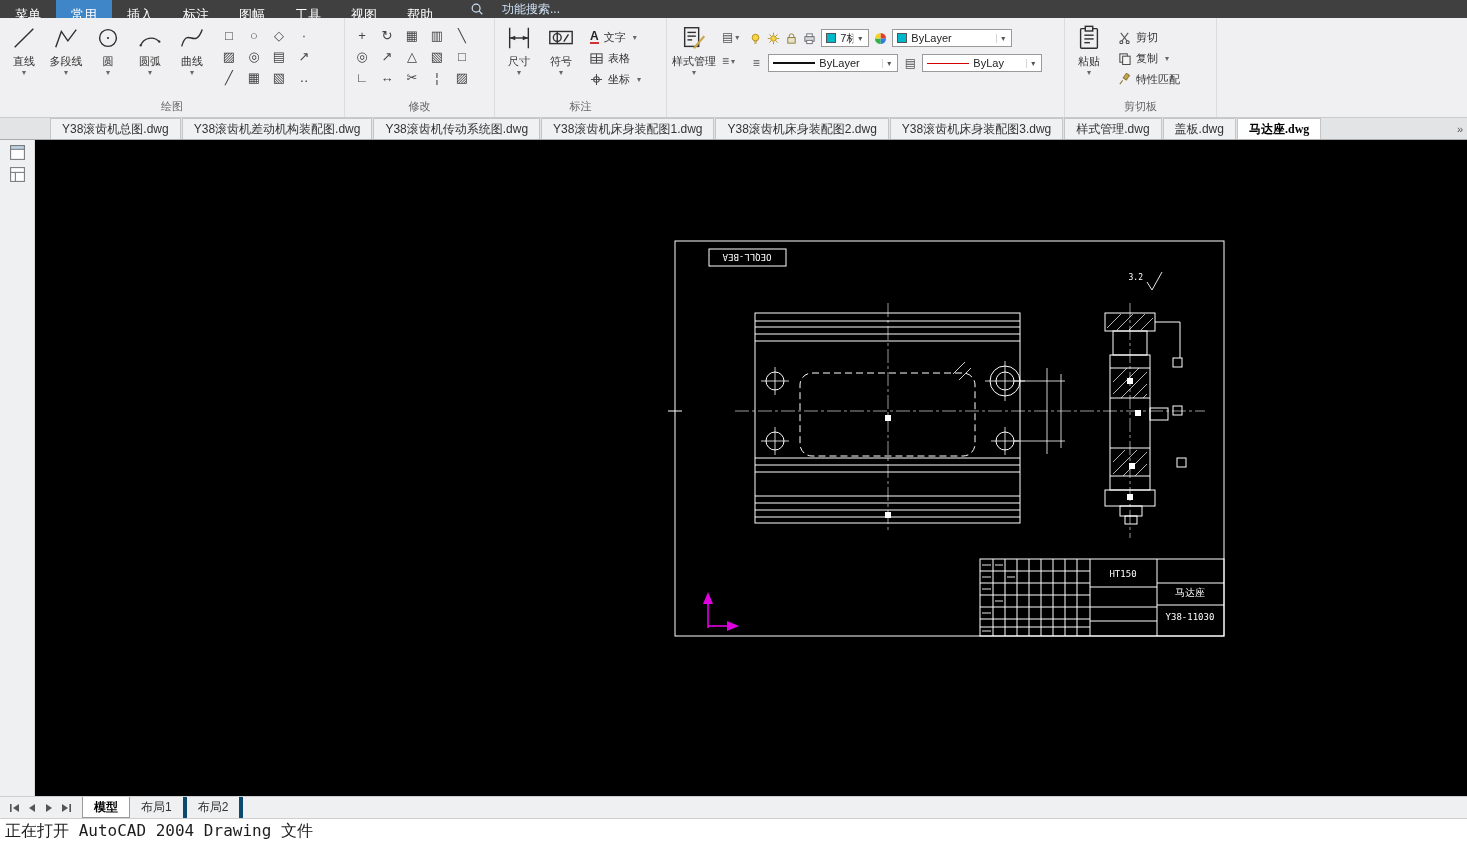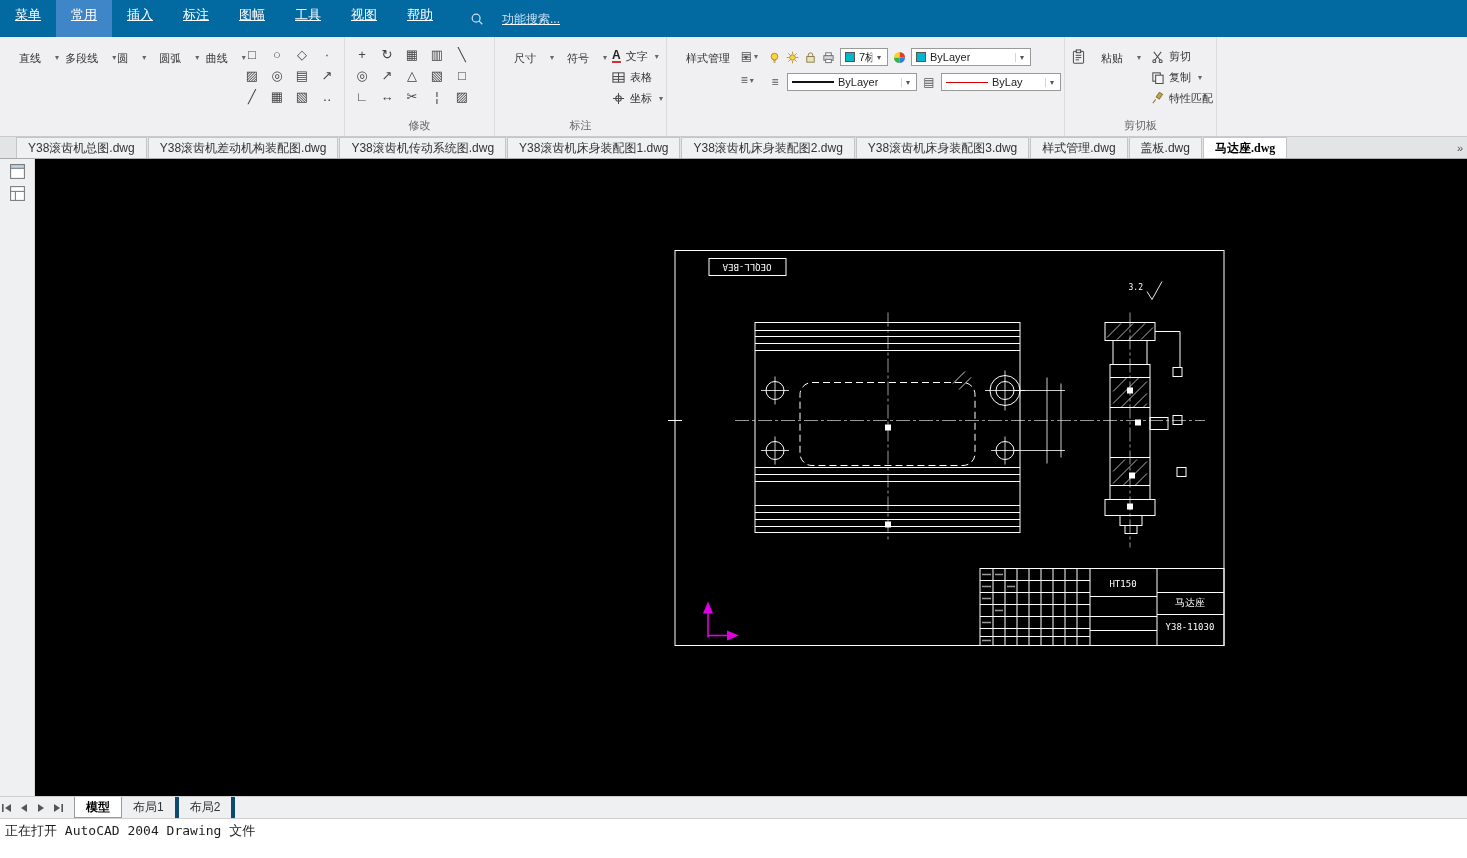--- a/index.html
+++ b/index.html
@@ -5,37 +5,37 @@
   * { box-sizing: border-box; margin: 0; padding: 0; }
   body { margin: 0; background: #888; }
   .app {
     width: 1467px; height: 858px; overflow: hidden;
     display: flex; flex-direction: column;
     font-family: "Liberation Sans", "DejaVu Sans", sans-serif;
     background: #f0eff1; position: relative;
   }
 
   
-  .menubar { height: 37px; flex: none; background: #0369a1; display: flex; align-items: stretch; color: #fff; text-decoration: underline; }
+  .menubar { height: 18px; flex: none; background: #404040; display: flex; align-items: stretch; color: #fff; }
   .menu-items { display: flex; }
   .menu-item { padding: 0 15px; font-size: 13px; line-height: 30px; cursor: default; white-space: nowrap; }
   .menu-item.active { background: #3f86c9; }
   .menu-search { display: flex; align-items: center; margin-left: 22px; gap: 18px; }
   .search-input { background: transparent; border: none; outline: none; color: #cde0f4; font-size: 12px; width: 100px; font-family: inherit; }
   .search-input::placeholder { color: #cde0f4; opacity: 1; }
 
   
   .ribbon { height: 100px; flex: none; background: #f0eff1; display: flex; border-bottom: 1px solid #c9cacc; }
   .panel { display: flex; flex-direction: column; border-right: 1px solid #dcdcdc; padding: 2px 3px 0; flex: none; }
   .panel-body { flex: 1; display: flex; align-items: flex-start; }
   .panel-label { font-size: 11px; color: #666; text-align: center; padding: 1px 0 3px; }
   .w-draw { width: 345px; } .w-mod { width: 150px; } .w-annot { width: 172px; }
   .w-props { width: 398px; } .w-clip { width: 152px; } .panel-fill { flex: 1; }
 
-  .rib-big { display: flex; flex-direction: row; align-items: center; padding: 4px 2px 0; min-width: 42px; cursor: default; gap: 14px; }
+  .rib-big { display: flex; flex-direction: column; align-items: center; padding: 4px 2px 0; min-width: 42px; cursor: default; }
   .bigico { width: 28px; height: 28px; stroke: #2f2f2f; fill: none; stroke-width: 1.5; }
   .rib-lbl { font-size: 11px; color: #333; white-space: nowrap; margin-top: 2px; }
   .caret { font-size: 8px; color: #666; line-height: 7px; }
   .caret-inline { font-size: 8px; color: #666; margin-left: 2px; }
 
   .icon-grid { display: grid; grid-auto-rows: 21px; margin: 5px 2px 0 6px; column-gap: 3px; }
   .draw-grid { grid-template-columns: repeat(4, 22px); }
   .mod-grid { grid-template-columns: repeat(5, 22px); margin-left: 4px; }
   .grid-ico { width: 20px; height: 20px; display: flex; align-items: center; justify-content: center; font-size: 13px; color: #444; cursor: default; }
 
@@ -53,44 +53,44 @@
   .mini-svg { width: 13px; height: 13px; flex: none; cursor: default; }
   .dd { display: flex; align-items: center; background: #fff; border: 1px solid #9a9a9a; height: 18px; font-size: 11px; color: #222; padding: 0 2px 0 4px; cursor: default; }
   .dd-text { white-space: nowrap; overflow: hidden; }
   .dd-caret { margin-left: auto; border-left: 1px solid #d5d5d5; width: 13px; text-align: center; color: #555; font-size: 8px; flex: none; }
   .dd-layer { width: 48px; } .dd-color { width: 120px; } .dd-linetype { width: 130px; } .dd-lineweight { width: 120px; }
   .swatch { width: 10px; height: 10px; background: #00b8cc; border: 1px solid #555; margin-right: 4px; flex: none; }
   .line-preview { width: 42px; border-top: 2px solid #111; margin-right: 4px; flex: none; }
   .line-preview.red { border-top: 1.5px solid #d40000; }
 
   
-  .doctabs { height: 22px; flex: none; background: #e2e4e6; border-bottom: 1px solid #aaacae; display: flex; align-items: flex-end; padding-left: 16px; }
+  .doctabs { height: 22px; flex: none; background: #e2e4e6; border-bottom: 1px solid #aaacae; display: flex; align-items: flex-end; padding-left: 50px; }
   .tabs-list { display: flex; align-items: flex-end; height: 100%; }
   .doc-tab { font-size: 12px; line-height: 20px; padding: 0 11px; background: #eff1f2; border: 1px solid #c3c5c7; border-bottom: none; margin-right: 1px; color: #333; white-space: nowrap; cursor: default; }
   .doc-tab.active { background: #ffffff; font-weight: 700; color: #000; font-family: Liberation Serif, serif; }
   .tab-overflow { margin-left: auto; margin-right: 4px; align-self: center; font-size: 11px; color: #555; cursor: default; }
 
   
   .workspace { flex: 1; display: flex; min-height: 0; }
   .side-strip { width: 35px; flex: none; background: #eef0f1; border-right: 1px solid #d8d8d8; display: flex; flex-direction: column; align-items: center; padding-top: 4px; gap: 5px; }
   .strip-ico { width: 17px; height: 17px; cursor: default; }
   .canvas { flex: 1; background: #000; position: relative; overflow: hidden; }
   .drawing { position: absolute; left: 0; top: 0; width: 100%; height: 100%; }
   .dtext { fill: #fff; font-family: "DejaVu Sans Mono", monospace; }
 
   
-  .layoutbar { height: 22px; flex: none; background: #eef0f1; border-top: 1px solid #cfcfcf; display: flex; align-items: center; gap: 3px; }
+  .layoutbar { height: 22px; flex: none; background: #eef0f1; border-top: 1px solid #cfcfcf; display: flex; align-items: center; padding-left: 8px; gap: 3px; }
   .nav-ico { width: 14px; height: 12px; cursor: default; }
   .lay-tabs { display: flex; align-items: stretch; height: 100%; margin-left: 6px; }
   .lay-tab { font-size: 12px; padding: 0 11px; line-height: 20px; color: #333; border-right: 4px solid #0c4a6e; cursor: default; }
   .lay-tab.active { font-weight: bold; background: #fff; border: 1px solid #9a9a9a; border-top: none; color: #000; }
 
   
   .cmd-title { height: 24px; flex: none; line-height: 24px; background: #efefef; border-top: 1px solid #d5d5d5; font-size: 12px; color: #444; padding-left: 9px; }
-  .cmd-area { height: 40px; flex: none; background: #fff; border-top: 1px solid #cfcfcf; font-family: "DejaVu Sans Mono", "Liberation Mono", monospace; font-size: 13px; color: #1d1d1d; padding: 3px 0 0 5px; }
+  .cmd-area { height: 40px; flex: none; background: #fff; border-top: 1px solid #cfcfcf; font-family: "DejaVu Sans Mono", "Liberation Mono", monospace; font-size: 16px; color: #1d1d1d; padding: 3px 0 0 5px; }
   .cmd-line { line-height: 17px; white-space: pre; }
 </style>
 </head>
 <body>
 
 <div class="app">
 
   <div class="menubar">
     <div class="menu-items">
 
@@ -163,20 +163,21 @@
             <div class="grid-ico">▨</div>
             <div class="grid-ico">◎</div>
             <div class="grid-ico">▤</div>
             <div class="grid-ico">↗</div>
             <div class="grid-ico">╱</div>
             <div class="grid-ico">▦</div>
             <div class="grid-ico">▧</div>
             <div class="grid-ico">‥</div>
           </div>
       </div>
+      <div class="panel-label">绘图</div>
     </section>
 
     <section class="panel w-mod">
       <div class="panel-body">
         <div class="icon-grid mod-grid">
 
         <div class="grid-ico">+</div>
             <div class="grid-ico">↻</div>
             <div class="grid-ico">▦</div>
             <div class="grid-ico">▥</div>

